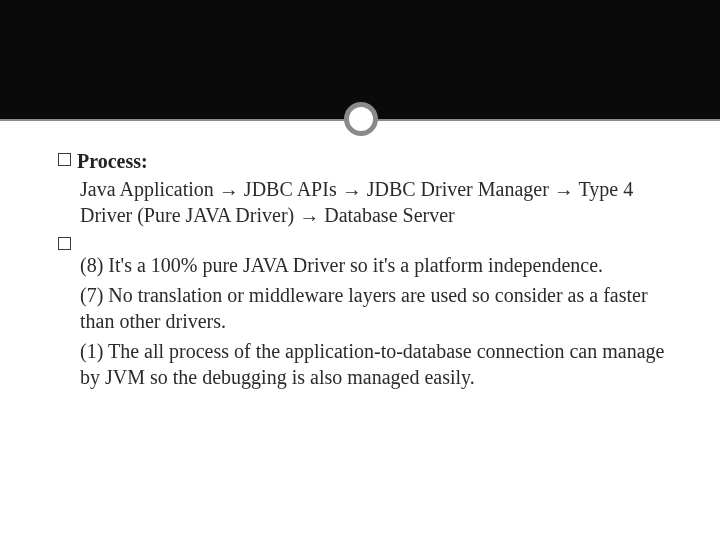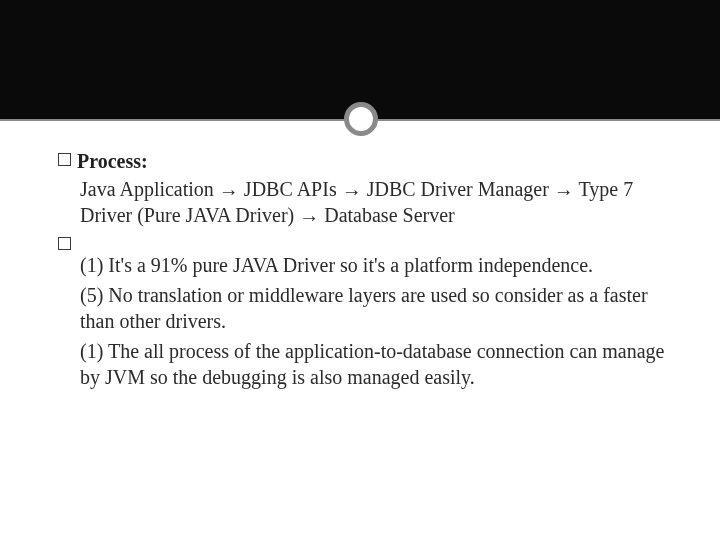--- a/index.html
+++ b/index.html
@@ -90,23 +90,23 @@
   <div class="ring-mask-top"></div>
   <div class="divider-line"></div>
   <div class="ring"></div>
 
   <div class="content">
 
     <div class="bullet-row">
       <span class="bullet-box"></span>
       <span class="bullet-label">Process:</span>
     </div>
-    <div class="body-text">Java Application   → JDBC APIs     → JDBC Driver Manager →   Type 7 Driver (Pure JAVA Driver)   →   Database Server</div>
+    <div class="body-text">Java Application   → JDBC APIs     → JDBC Driver Manager →   Type 4 Driver (Pure JAVA Driver)   →   Database Server</div>
 
     <div class="bullet-row">
       <span class="bullet-box"></span>
     </div>
-    <div class="body-text">(1)   It's a 91% pure JAVA Driver so it's a platform independence.</div>
-    <div class="body-text">(5)   No translation or middleware layers are used so consider as a faster than other drivers.</div>
+    <div class="body-text">(8)   It's a 100% pure JAVA Driver so it's a platform independence.</div>
+    <div class="body-text">(7)   No translation or middleware layers are used so consider as a faster than other drivers.</div>
     <div class="body-text">(1)   The all process of the application-to-database connection can manage by JVM so the debugging is also managed easily.</div>
 
   </div>
 </div>
 
 </body></html>

